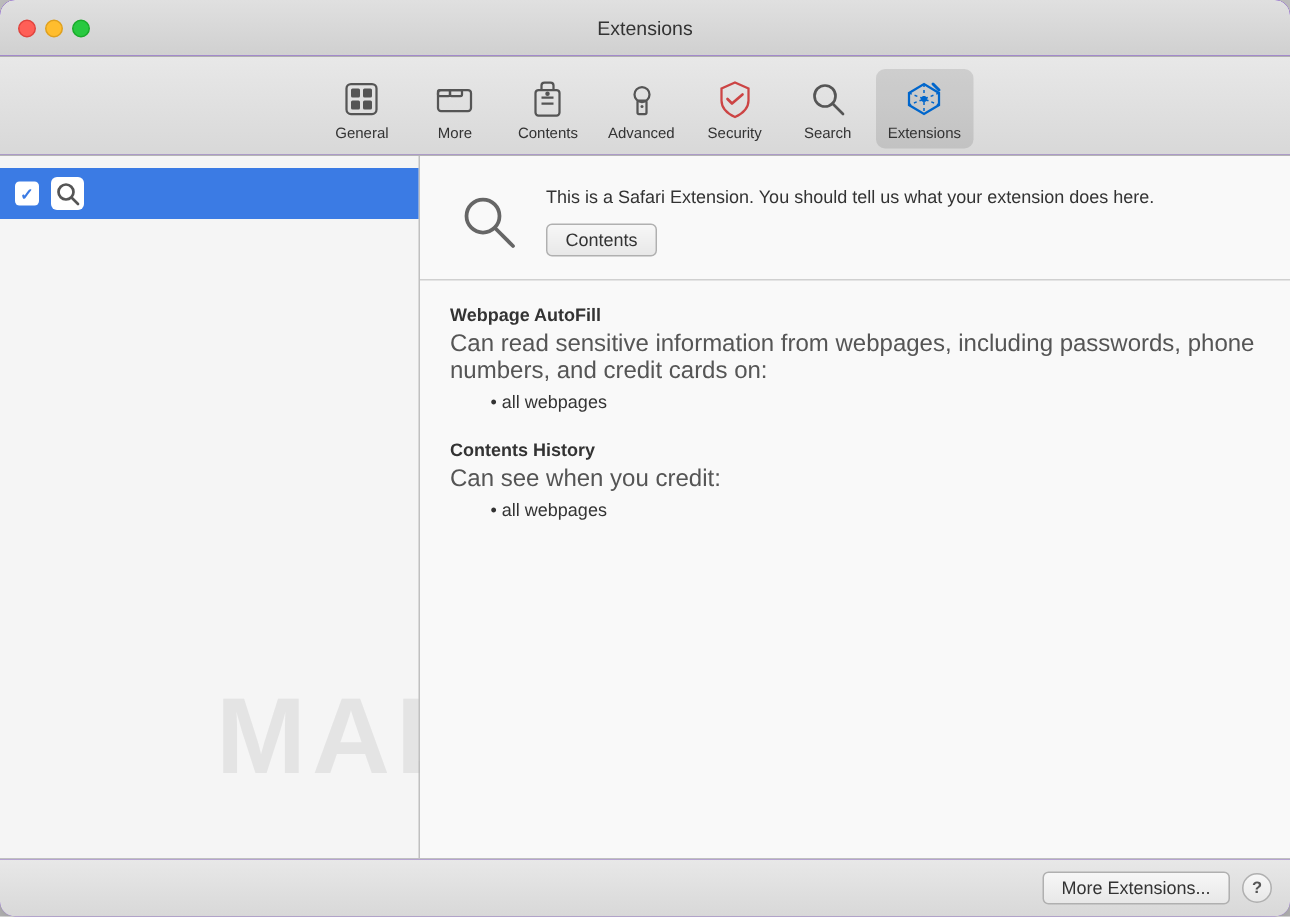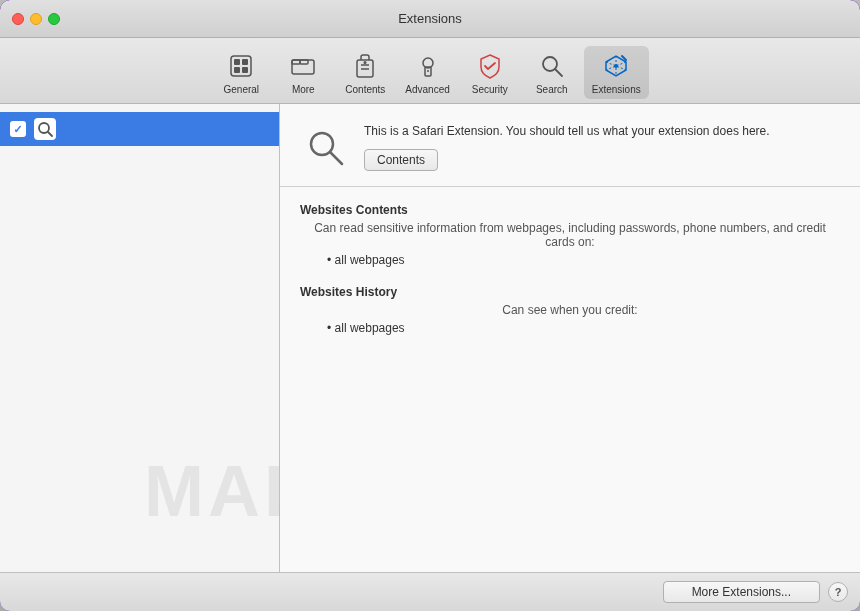--- a/index.html
+++ b/index.html
@@ -211,24 +211,23 @@
     .permission-section {
       margin-bottom: 18px;
     }
     .permission-title {
       font-size: 12px;
       font-weight: bold;
       color: #333;
       margin-bottom: 4px;
     }
     .permission-desc {
-      font-size: 12px;
+      font-size: 16px;
       color: #555;
       margin-bottom: 4px;
-      text-align: center;
     }
     .permission-item {
       font-size: 12px;
       color: #333;
       margin-left: 27px;
     }
     .permission-item::before {
       content: '•  ';
     }
     .bottom-bar {
@@ -237,21 +236,21 @@
       align-items: center;
       padding: 8px 12px;
       border-top: 1px solid #c0c0c0;
       background: linear-gradient(to bottom, #e8e8e8, #d8d8d8);
       gap: 8px;
     }
     .more-extensions-btn {
       background: linear-gradient(to bottom, #f7f7f7, #e8e8e8);
       border: 1px solid #b0b0b0;
       border-radius: 4px;
-      padding: 3px 28px;
+      padding: 3px 12px;
       font-size: 12px;
       color: #333;
       cursor: pointer;
     }
     .help-btn {
       width: 20px;
       height: 20px;
       background: linear-gradient(to bottom, #f7f7f7, #e8e8e8);
       border: 1px solid #b0b0b0;
       border-radius: 50%;
@@ -400,26 +399,26 @@
           </svg>
         </div>
         <div class="ext-info">
           <p class="ext-description">This is a Safari Extension. You should tell us what your extension does here.</p>
           <button class="uninstall-btn">Contents</button>
         </div>
       </div>
 
       <div class="ext-permissions">
         <div class="permission-section">
-          <div class="permission-title">Websites Contents</div>
+          <div class="permission-title">Webpage AutoFill</div>
           <div class="permission-desc">Can read sensitive information from webpages, including passwords, phone numbers, and credit cards on:</div>
           <div class="permission-item">all webpages</div>
         </div>
         <div class="permission-section">
-          <div class="permission-title">Websites History</div>
+          <div class="permission-title">Contents History</div>
           <div class="permission-desc">Can see when you credit:</div>
           <div class="permission-item">all webpages</div>
         </div>
       </div>
     </div>
   </div>
 
   <div class="bottom-bar">
     <button class="more-extensions-btn">More Extensions...</button>
     <div class="help-btn">?</div>

